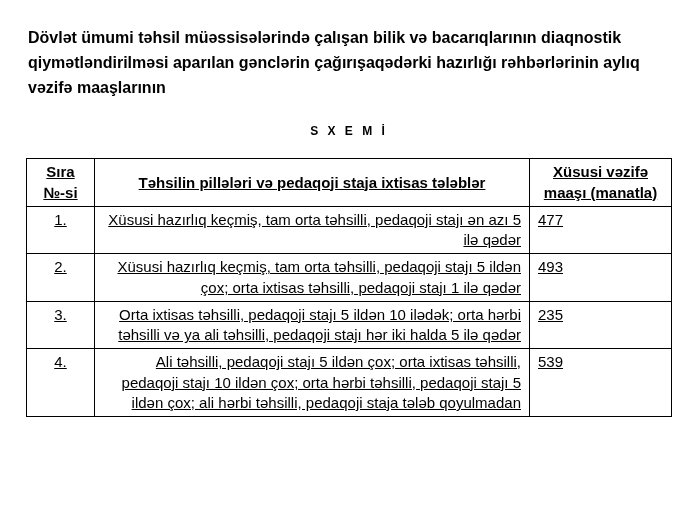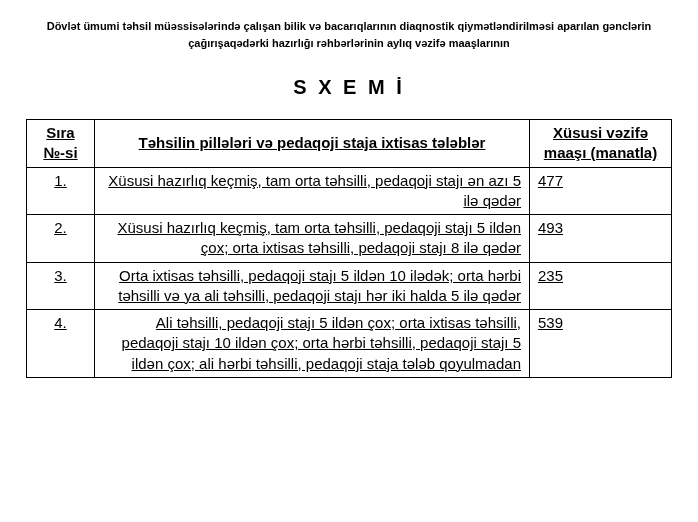--- a/index.html
+++ b/index.html
@@ -12,29 +12,28 @@
   .page {
     width: 698px;
     height: 522px;
     box-sizing: border-box;
     padding: 18px 26px 0 26px;
     background: #ffffff;
     overflow: hidden;
   }
   .doc-title {
     font-weight: bold;
-    font-size: 11px;
+    font-size: 16px;
     line-height: 1.55;
-    text-align: center;
-    margin: 0 auto;
+    margin: 8px auto;
     max-width: 642px;
   }
   .scheme-title {
     font-weight: bold;
-    font-size: 20px;
+    font-size: 12px;
     letter-spacing: 3px;
     text-align: center;
     margin: 24px 0 20px 0;
   }
   table.salary-table {
     width: 100%;
     border-collapse: collapse;
     font-size: 15px;
     table-layout: fixed;
     text-decoration: underline;
@@ -88,21 +87,21 @@
       </tr>
     </thead>
     <tbody>
       <tr>
         <td class="cell-no">1.</td>
         <td class="cell-desc">Xüsusi hazırlıq keçmiş, tam orta təhsilli, pedaqoji stajı ən azı 5 ilə qədər</td>
         <td class="cell-salary">477</td>
       </tr>
       <tr>
         <td class="cell-no">2.</td>
-        <td class="cell-desc">Xüsusi hazırlıq keçmiş, tam orta təhsilli, pedaqoji stajı 5 ildən çox; orta ixtisas təhsilli, pedaqoji stajı 8 ilə qədər</td>
+        <td class="cell-desc">Xüsusi hazırlıq keçmiş, tam orta təhsilli, pedaqoji stajı 5 ildən çox; orta ixtisas təhsilli, pedaqoji stajı 1 ilə qədər</td>
         <td class="cell-salary">493</td>
       </tr>
       <tr>
         <td class="cell-no">3.</td>
         <td class="cell-desc">Orta ixtisas təhsilli, pedaqoji stajı 5 ildən 10 ilədək; orta hərbi təhsilli və ya ali təhsilli, pedaqoji stajı hər iki halda 5 ilə qədər</td>
         <td class="cell-salary">235</td>
       </tr>
       <tr>
         <td class="cell-no">4.</td>
         <td class="cell-desc">Ali təhsilli, pedaqoji stajı 5 ildən çox; orta ixtisas təhsilli, pedaqoji stajı 10 ildən çox; orta hərbi təhsilli, pedaqoji stajı 5 ildən çox; ali hərbi təhsilli, pedaqoji staja tələb qoyulmadan</td>

